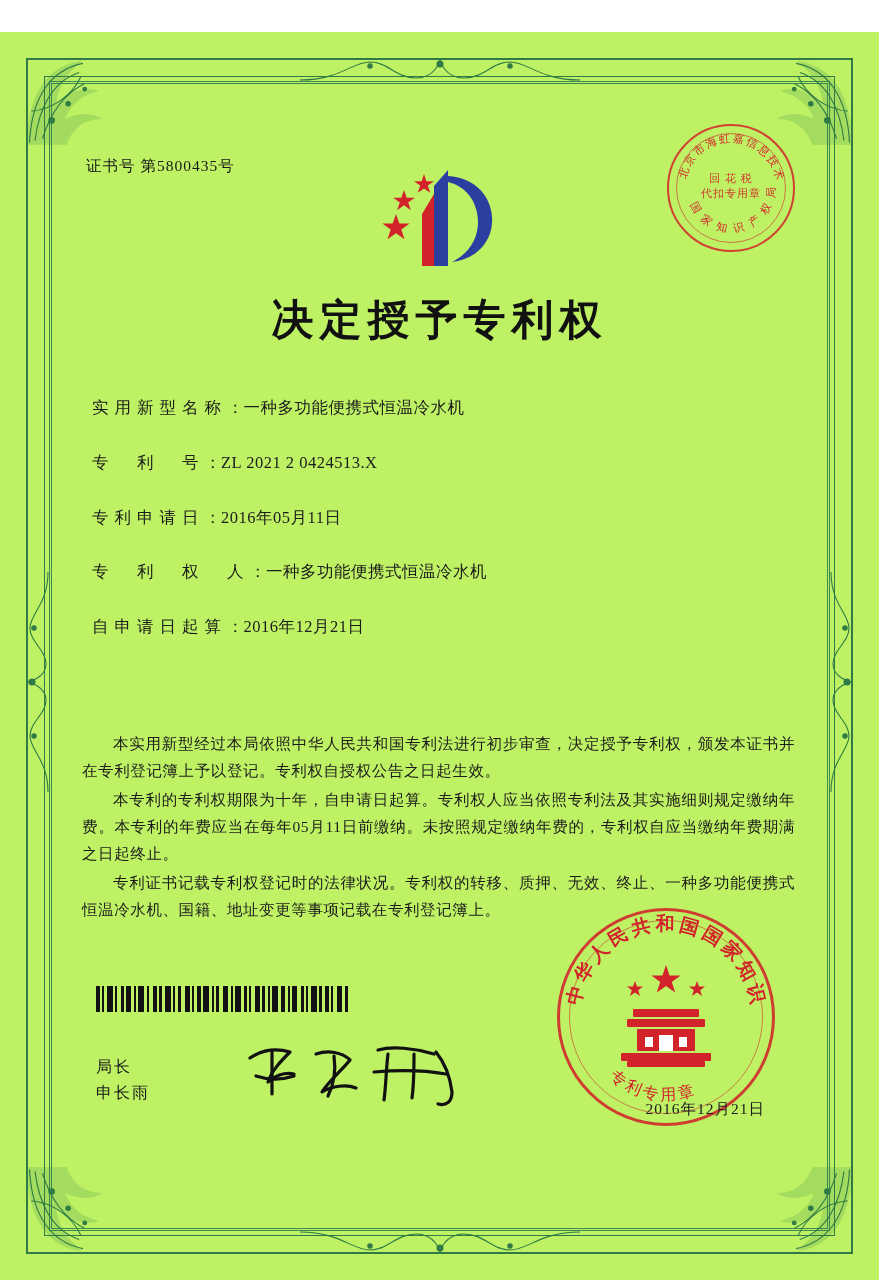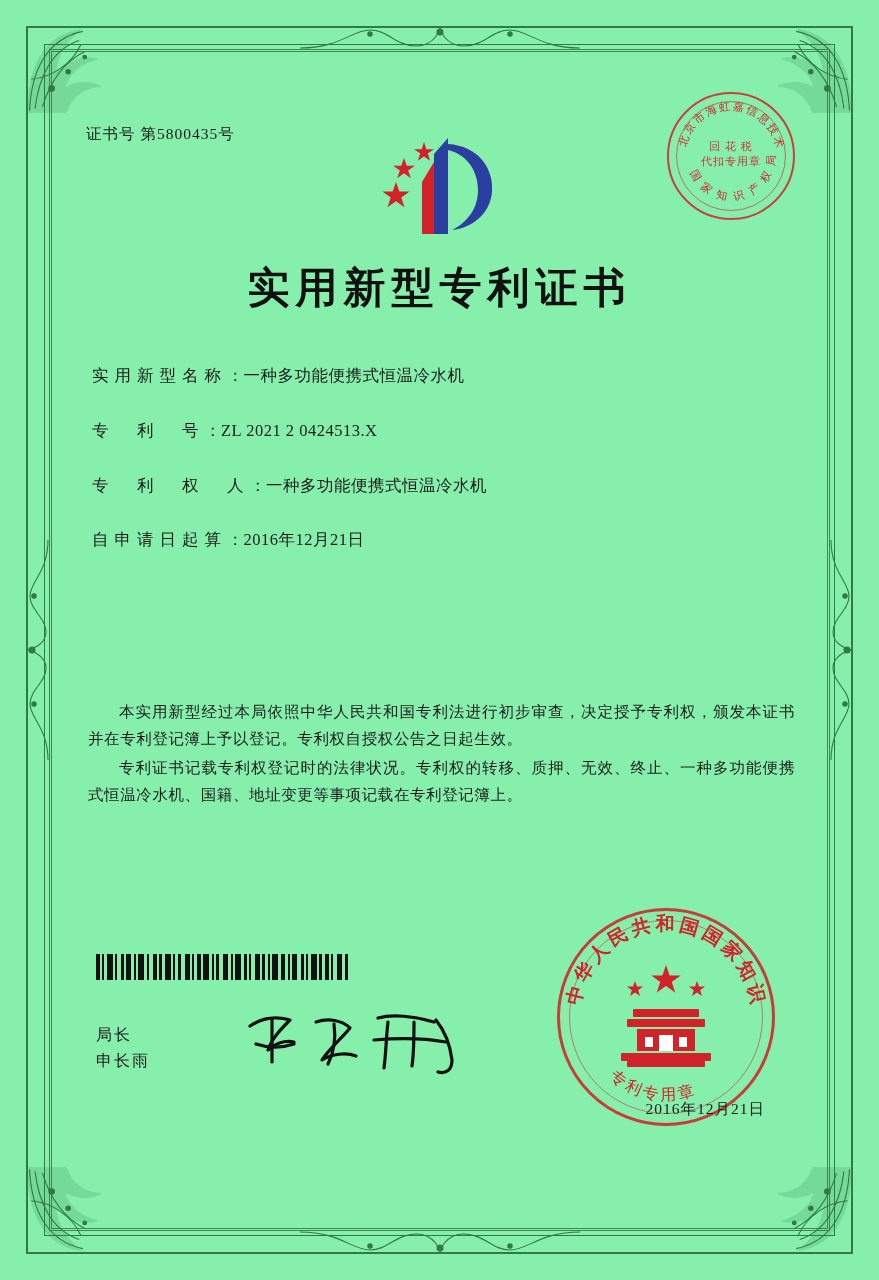--- a/index.html
+++ b/index.html
@@ -12,21 +12,22 @@
     height: 1280px;
     font-family: "Liberation Serif", "DejaVu Serif", serif;
     color: #1a1a1a;
     position: relative;
     overflow: hidden;
   }
 
   .page {
     position: absolute;
     inset: 0;
-    background: #86efac;
+    background: #bef264;
+    margin-top: 32px;
   }
 
   
   .border-outer {
     position: absolute;
     left: 26px;
     top: 26px;
     right: 26px;
     bottom: 26px;
     border: 2px solid #2f7a46;
@@ -172,21 +173,21 @@
     min-width: 108px;
     letter-spacing: 6px;
   }
   .field-label.wide { letter-spacing: 6px; }
   .field-value {
     letter-spacing: .5px;
   }
 
   .paragraphs {
     position: absolute;
-    left: 10px;
+    left: 4px;
     right: 6px;
     top: 606px;
     font-size: 15.5px;
     line-height: 27px;
     text-align: justify;
     color: #1c1c1c;
   }
   .paragraphs p {
     margin: 0 0 2px 0;
     text-indent: 2em;
@@ -392,39 +393,43 @@
           <polygon points="22,54 25.4,63.6 35.6,63.6 27.3,69.5 30.5,79.2 22,73.2 13.5,79.2 16.7,69.5 8.4,63.6 18.6,63.6"></polygon>
           <polygon points="30,30 32.7,37.7 40.9,37.7 34.2,42.4 36.8,50.2 30,45.3 23.2,50.2 25.8,42.4 19.1,37.7 27.3,37.7"></polygon>
           <polygon points="50,14 52.4,21.2 60,21.2 53.8,25.6 56.2,32.8 50,28.4 43.8,32.8 46.2,25.6 40,21.2 47.6,21.2"></polygon>
         </g>
         <path d="M60 106 L60 26 L74 10 L74 106 Z" fill="#2b3fa0"></path>
         <path d="M60 106 L60 34 L48 54 L48 106 Z" fill="#d2232a"></path>
         <path d="M74 16 C104 18 120 40 118 64 C116 86 98 100 78 102 C94 94 104 80 104 62 C104 42 92 26 74 22 Z" fill="#2b3fa0"></path>
       </svg>
     </div>
 
-    <div class="main-title">实用新型专利证书</div>
+    <div class="main-title">决定授予专利权</div>
 
     <div class="fields">
       <div class="field-row">
         <span class="field-label">实用新型名称</span><span>：</span><span class="field-value">一种多功能便携式恒温冷水机</span>
       </div>
       <div class="field-row">
         <span class="field-label">专　利　号</span><span>：</span><span class="field-value">ZL 2021 2 0424513.X</span>
       </div>
       <div class="field-row">
+        <span class="field-label">专利申请日</span><span>：</span><span class="field-value">2016年05月11日</span>
+      </div>
+      <div class="field-row">
         <span class="field-label wide">专　利　权　人</span><span>：</span><span class="field-value">一种多功能便携式恒温冷水机</span>
       </div>
       <div class="field-row">
         <span class="field-label">自申请日起算</span><span>：</span><span class="field-value">2016年12月21日</span>
       </div>
     </div>
 
     <div class="paragraphs">
       <p>本实用新型经过本局依照中华人民共和国专利法进行初步审查，决定授予专利权，颁发本证书并在专利登记簿上予以登记。专利权自授权公告之日起生效。</p>
+      <p>本专利的专利权期限为十年，自申请日起算。专利权人应当依照专利法及其实施细则规定缴纳年费。本专利的年费应当在每年05月11日前缴纳。未按照规定缴纳年费的，专利权自应当缴纳年费期满之日起终止。</p>
       <p>专利证书记载专利权登记时的法律状况。专利权的转移、质押、无效、终止、一种多功能便携式恒温冷水机、国籍、地址变更等事项记载在专利登记簿上。</p>
     </div>
 
     <div class="barcode">
       <i style="width:4px"></i>
         <i style="width:2px;background:transparent"></i>
         <i style="width:2px"></i>
         <i style="width:3px;background:transparent"></i>
       <i style="width:6px"></i>
         <i style="width:2px;background:transparent"></i>

